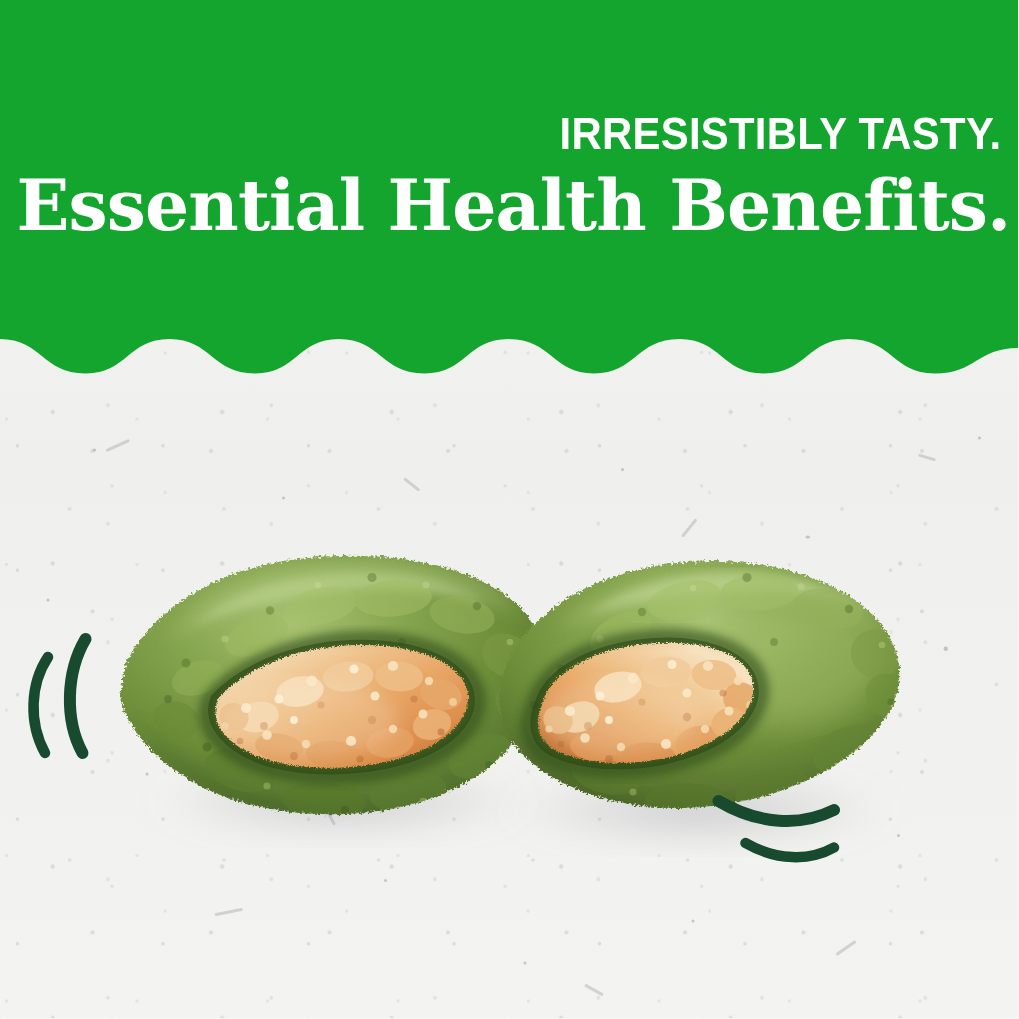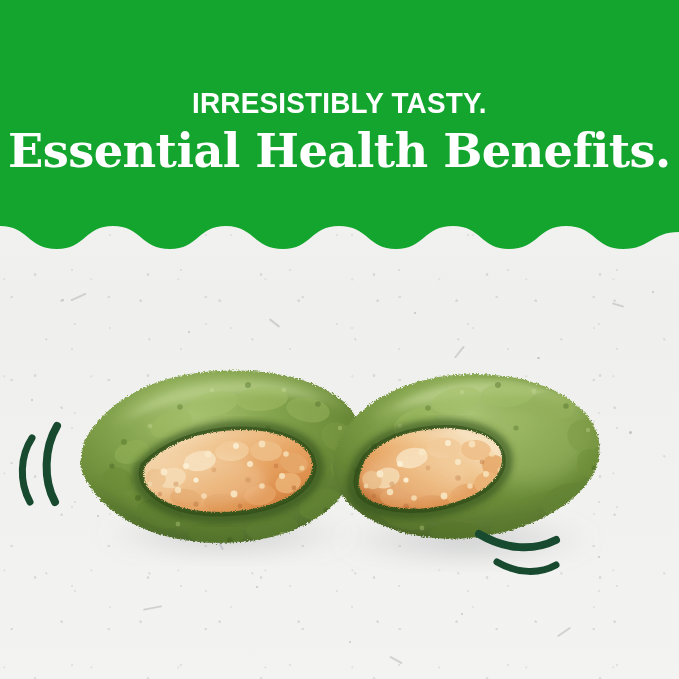--- a/index.html
+++ b/index.html
@@ -59,26 +59,26 @@
   .header-band {
     position: absolute;
     top: 0; left: 0;
     width: 679px;
     height: 252px;
   }
   .header-band svg { display: block; width: 679px; height: 252px; }
 
   .headline-block {
     position: absolute;
-    top: 16px; left: 0;
+    top: 3px; left: 0;
     width: 679px;
     height: 222px;
     display: flex;
     flex-direction: column;
-    align-items: center;
+    align-items: flex-end;
     justify-content: center;
     padding-top: 8px;
     box-sizing: border-box;
   }
   .eyebrow {
     color: #FFFFFF;
     font-family: "Liberation Sans", sans-serif;
     font-weight: 700;
     font-size: 30px;
     letter-spacing: 0.2px;

